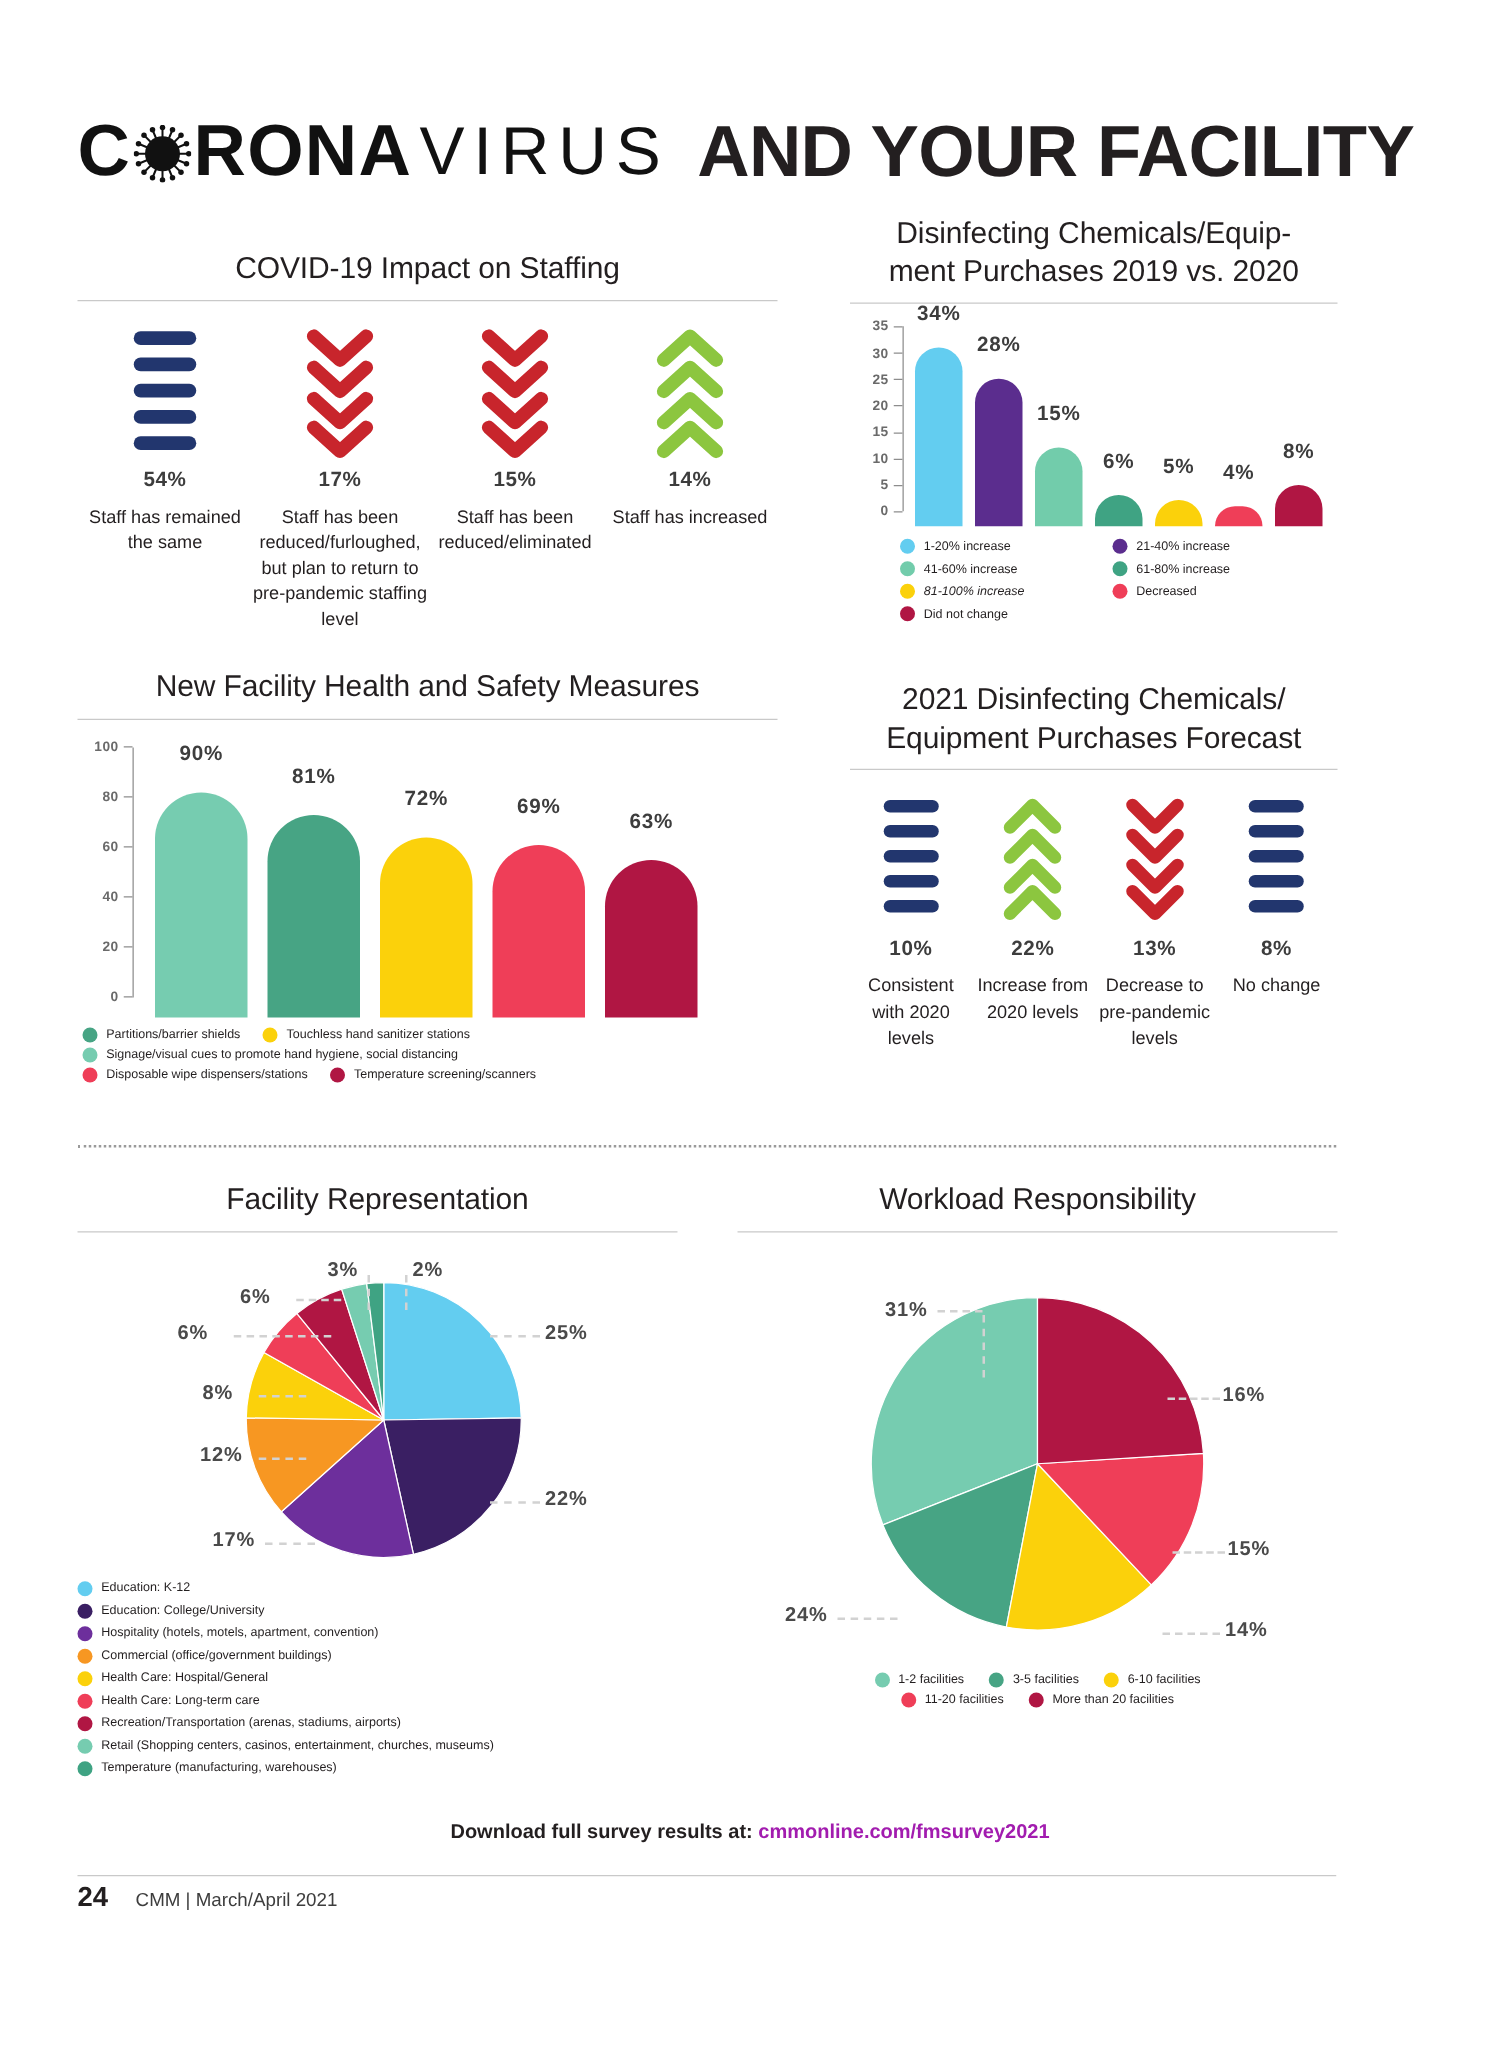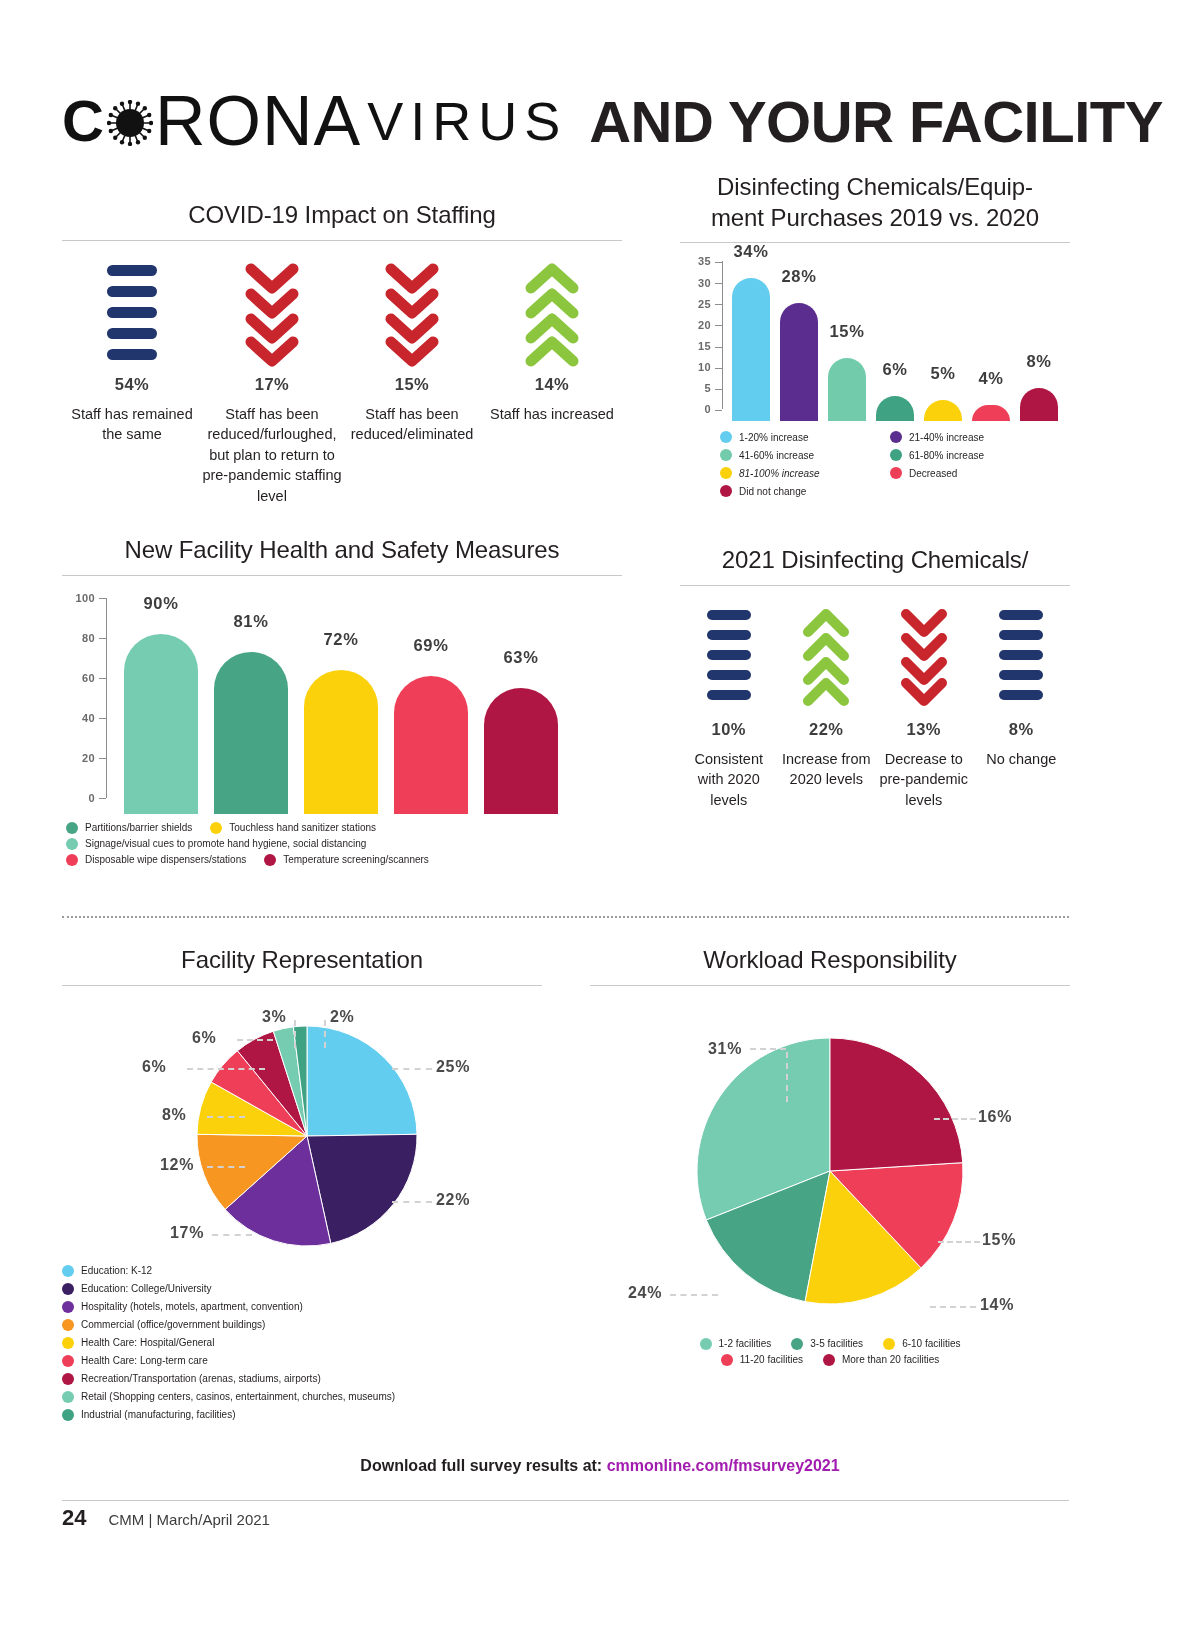--- a/index.html
+++ b/index.html
@@ -20,21 +20,21 @@
   .mast-corona {
     font-size: 56px; letter-spacing: 2px; color: #111; line-height: 1;
     display: flex; align-items: center;
   }
   .mast-c { font-weight: 700; font-size: 58px; }
   .virus-o {
     display: inline-block; position: relative; width: 46px; height: 46px;
     margin: 0 2px 0 1px;
   }
   .virus-o svg { position: absolute; left: 0; top: 2px; }
-  .mast-rona { font-weight: 400; font-size: 70px; letter-spacing: 1px; }
+  .mast-rona { font-weight: 700; font-size: 58px; letter-spacing: 1px; }
   .mast-virus { font-weight: 300; font-size: 54px; letter-spacing: 7px; margin-left: 6px; }
   .mast-rest {
     font-weight: 700; font-size: 58px; letter-spacing: -0.5px;
     margin-left: 22px;
   }
 
   
   .panel { position: absolute; }
   .panel-title {
     font-weight: 400; font-size: 24px; color: #231f20;
@@ -367,20 +367,21 @@
           <div class="leg-item" style="margin-right: 18px;">
             <span class="dot" style="background: rgb(176, 22, 67);"></span>
             <span>Temperature screening/scanners</span>
           </div>
         </div>
       </div>
   </div>
 
   <div class="panel" style="left:680px; top:545px; width:390px;">
     <div class="panel-title">2021 Disinfecting Chemicals/</div>
+    <div class="panel-title">Equipment Purchases Forecast</div>
     <div class="rule"></div>
 
     <div class="icon-row" style="margin-top:22px;">
 
       <div class="icon-stat">
         <div class="icon-art">
           <svg width="52" height="96" viewBox="0 0 52 96">
             <g fill="#22366e">
               <rect x="4" y="2" width="44" height="10" rx="5"></rect>
               <rect x="4" y="22" width="44" height="10" rx="5"></rect>
@@ -507,21 +508,21 @@
         <div class="leg-item" style="width: 100%; margin-bottom: 6px;">
           <span class="dot" style="background: rgb(176, 22, 67);"></span>
           <span>Recreation/Transportation (arenas, stadiums, airports)</span>
         </div>
         <div class="leg-item" style="width: 100%; margin-bottom: 6px;">
           <span class="dot" style="background: rgb(118, 204, 176);"></span>
           <span>Retail (Shopping centers, casinos, entertainment, churches, museums)</span>
         </div>
         <div class="leg-item" style="width: 100%; margin-bottom: 6px;">
           <span class="dot" style="background: rgb(63, 163, 131);"></span>
-          <span>Industrial (manufacturing, facilities)</span>
+          <span>Temperature (manufacturing, warehouses)</span>
         </div>
       </div>
   </div>
 
   <div class="panel" style="left:590px; top:945px; width:480px;">
     <div class="panel-title">Workload Responsibility</div>
     <div class="rule"></div>
     <div id="pie2-host" style="position:relative; height:340px; margin-top:10px;">
         <svg width="480" height="340" style="position: absolute; left: 0px; top: 0px;">
           <path d="M 240 175 L 240 42 A 133 133 0 0 0 116.33972737686254 223.9605655070621 Z" fill="#76ccb0" stroke="#ffffff" stroke-width="1"></path>

